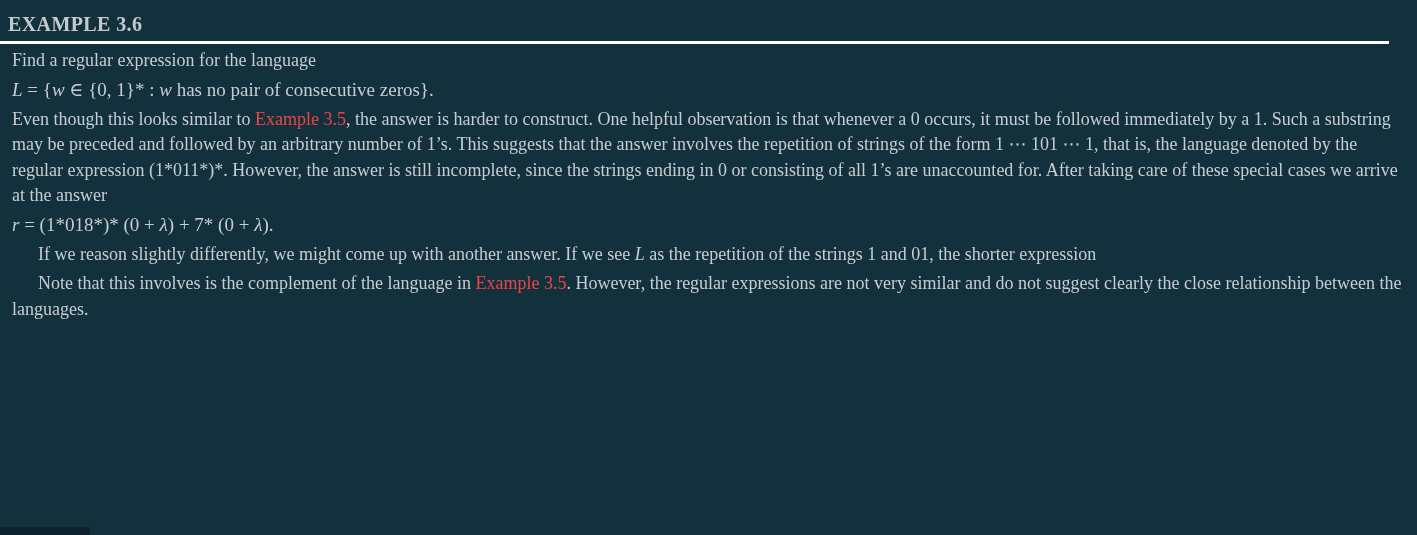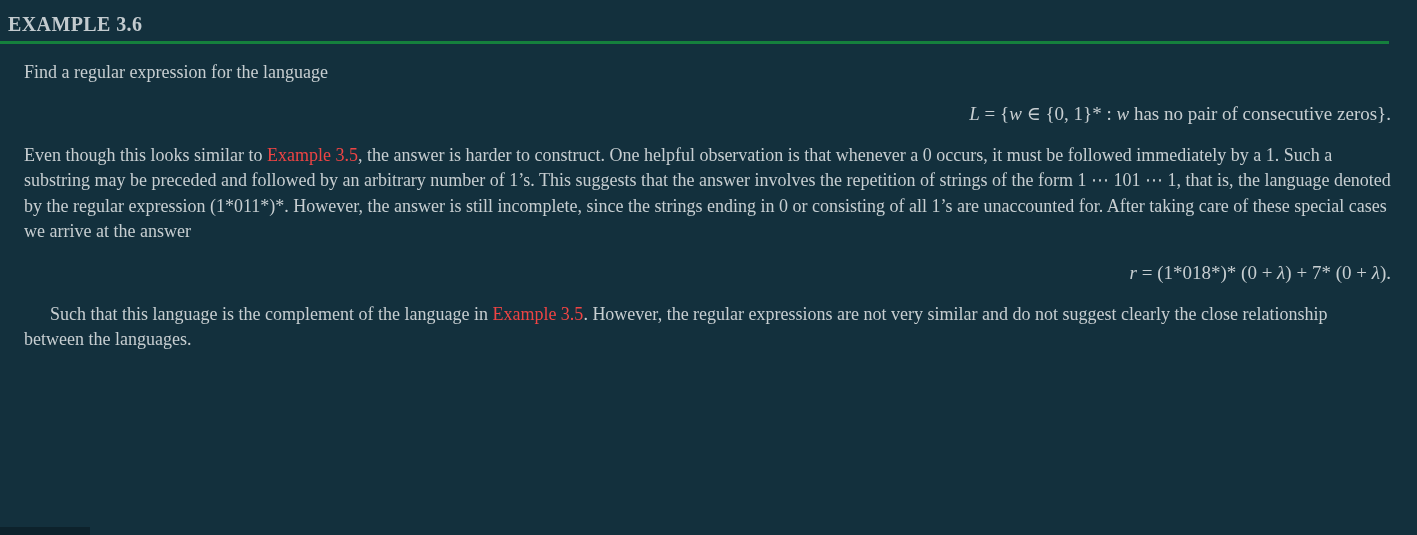--- a/index.html
+++ b/index.html
@@ -8,38 +8,38 @@
     position: relative;
     width: 1417px;
     height: 535px;
     overflow: hidden;
     background: #13303d;
     color: #c7ced1;
     font-family: "Liberation Serif", "DejaVu Serif", serif;
   }
   .header {
     margin: 13px 28px 0 0;
-    border-bottom: 3px solid #15803d;
+    border-bottom: 3px solid #ffffff;
     padding: 0 0 5px 8px;
   }
   .title {
     font-size: 20px;
     font-weight: bold;
     letter-spacing: 0.4px;
     color: #c3cbcf;
   }
   .content {
     padding: 0 10px 0 8px;
     font-size: 18px;
     line-height: 25.4px;
   }
-  .content p { margin: 16px; }
+  .content p { margin: 4px; }
   .intro { margin-top: 11px; }
   .formula {
-    text-align: right;
+    text-align: left;
     font-size: 19px;
     margin: 23px 0;
     white-space: nowrap;
   }
   .formula i, .content i { font-style: italic; }
   .indent { text-indent: 26px; }
   a.link {
     color: #ef4444;
     text-decoration: none;
     cursor: pointer;
@@ -65,22 +65,23 @@
   <div class="content">
 
     <p class="intro">Find a regular expression for the language</p>
 
     <p class="formula"><i>L</i><span> = {</span><i>w</i><span> ∈ {0, 1}* : </span><i>w</i><span> has no pair of consecutive zeros}.</span></p>
 
     <p><span>Even though this looks similar to </span><a class="link" href="#">Example 3.5</a><span>, the answer is harder to construct. One helpful observation is that whenever a 0 occurs, it must be followed immediately by a 1. Such a substring may be preceded and followed by an arbitrary number of 1’s. This suggests that the answer involves the repetition of strings of the form 1 ⋯ 101 ⋯ 1, that is, the language denoted by the regular expression (1*011*)*. However, the answer is still incomplete, since the strings ending in 0 or consisting of all 1’s are unaccounted for. After taking care of these special cases we arrive at the answer</span></p>
 
     <p class="formula"><i>r</i><span> = (1*018*)* (0 + </span><i>λ</i><span>) + 7* (0 + </span><i>λ</i><span>).</span></p>
 
+    <p class="indent"><span>If we reason slightly differently, we might come up with another answer. If we see </span><i>L</i><span> as the repetition of the strings 1 and 01, the shorter expression</span></p>
 
 
 
-    <p class="indent"><span>Such that this language is the complement of the language in </span><a class="link" href="#">Example 3.5</a><span>. However, the regular expressions are not very similar and do not suggest clearly the close relationship between the languages.</span></p>
+    <p class="indent"><span>Note that this involves is the complement of the language in </span><a class="link" href="#">Example 3.5</a><span>. However, the regular expressions are not very similar and do not suggest clearly the close relationship between the languages.</span></p>
 
   </div>
 
   <div class="bottom-fragment"></div>
 
 </div>
 
 </body></html>

